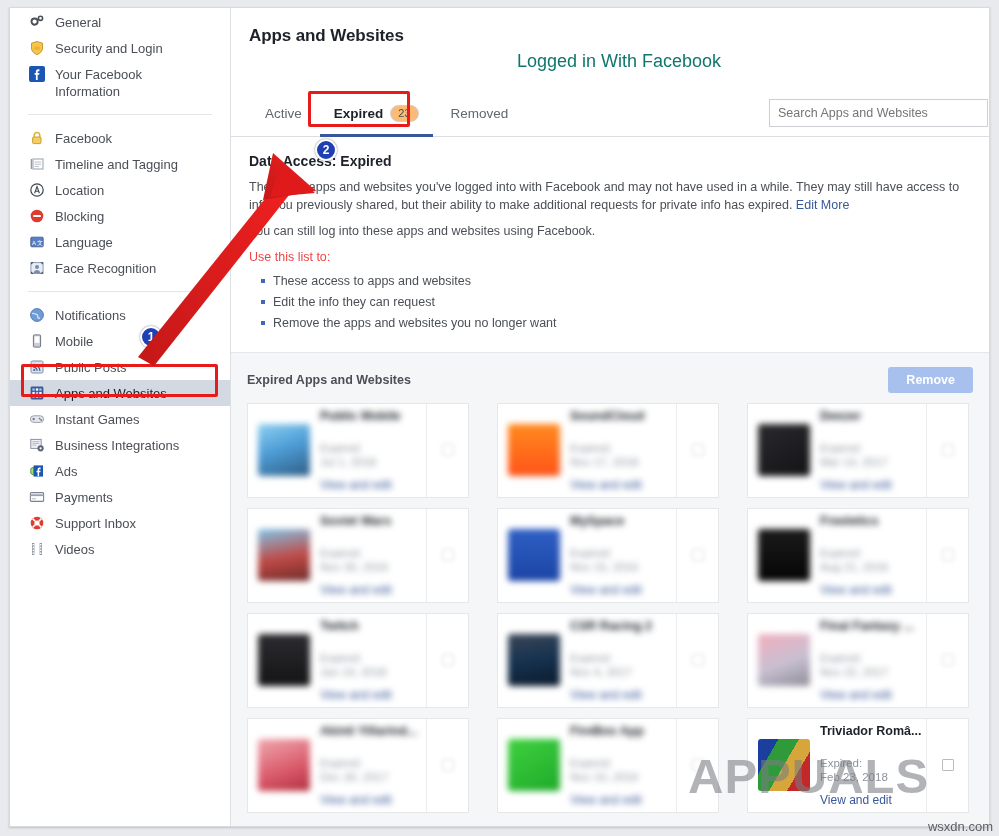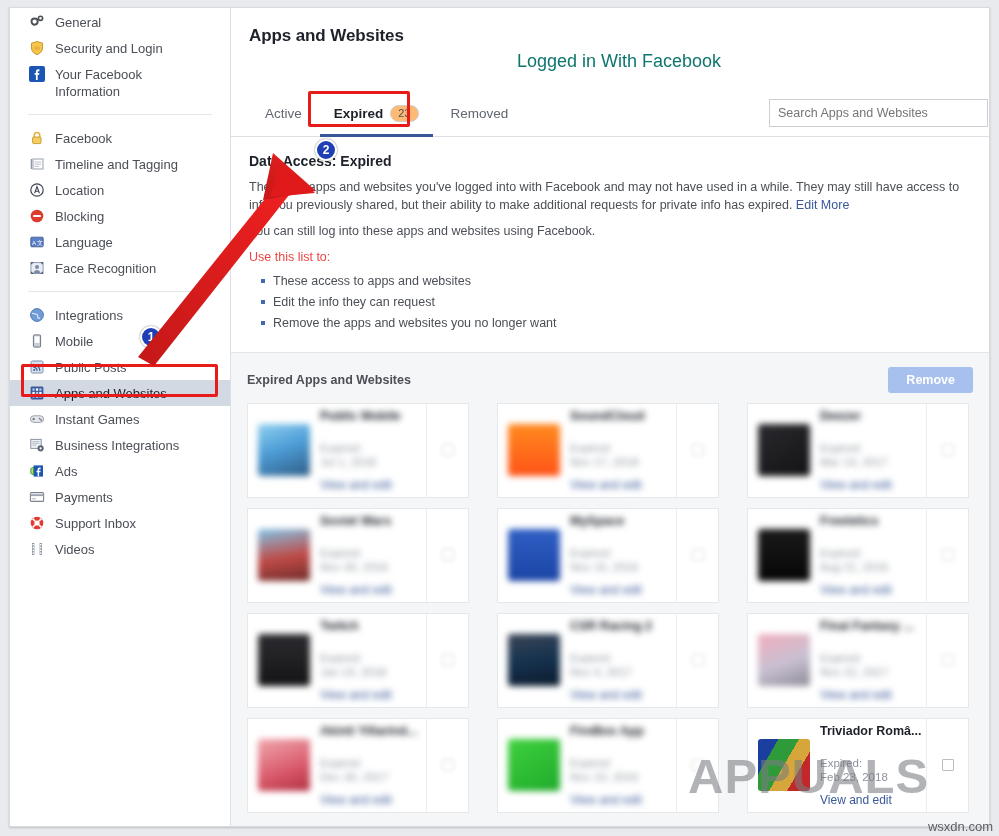--- a/index.html
+++ b/index.html
@@ -280,21 +280,21 @@
     <div class="nav-sep"></div>
 
     <div class="nav-group">
       <div class="nav-item">
         <span class="ico">
           <svg width="16" height="16" viewBox="0 0 16 16">
             <circle cx="8" cy="8" r="6.4" fill="#6f9bd6" stroke="#4a73ad" stroke-width=".9"></circle>
             <path d="M3 6.2c2 .8 4 .4 5.4 1.6.9.8-.2 2 .6 3 .5.6 1.4.4 2 0" fill="none" stroke="#e8f0fb" stroke-width="1.1"></path>
           </svg>
         </span>
-        <span class="lbl">Integrations</span>
+        <span class="lbl">Notifications</span>
       </div>
       <div class="nav-item">
         <span class="ico">
           <svg width="16" height="16" viewBox="0 0 16 16">
             <rect x="4.4" y="1.9" width="7.2" height="12.2" rx="1.1" fill="#c9ced6" stroke="#6f7783" stroke-width="1"></rect>
             <rect x="5.6" y="3.4" width="4.8" height="6.4" fill="#fff"></rect>
           </svg>
         </span>
         <span class="lbl">Mobile</span>
       </div>

